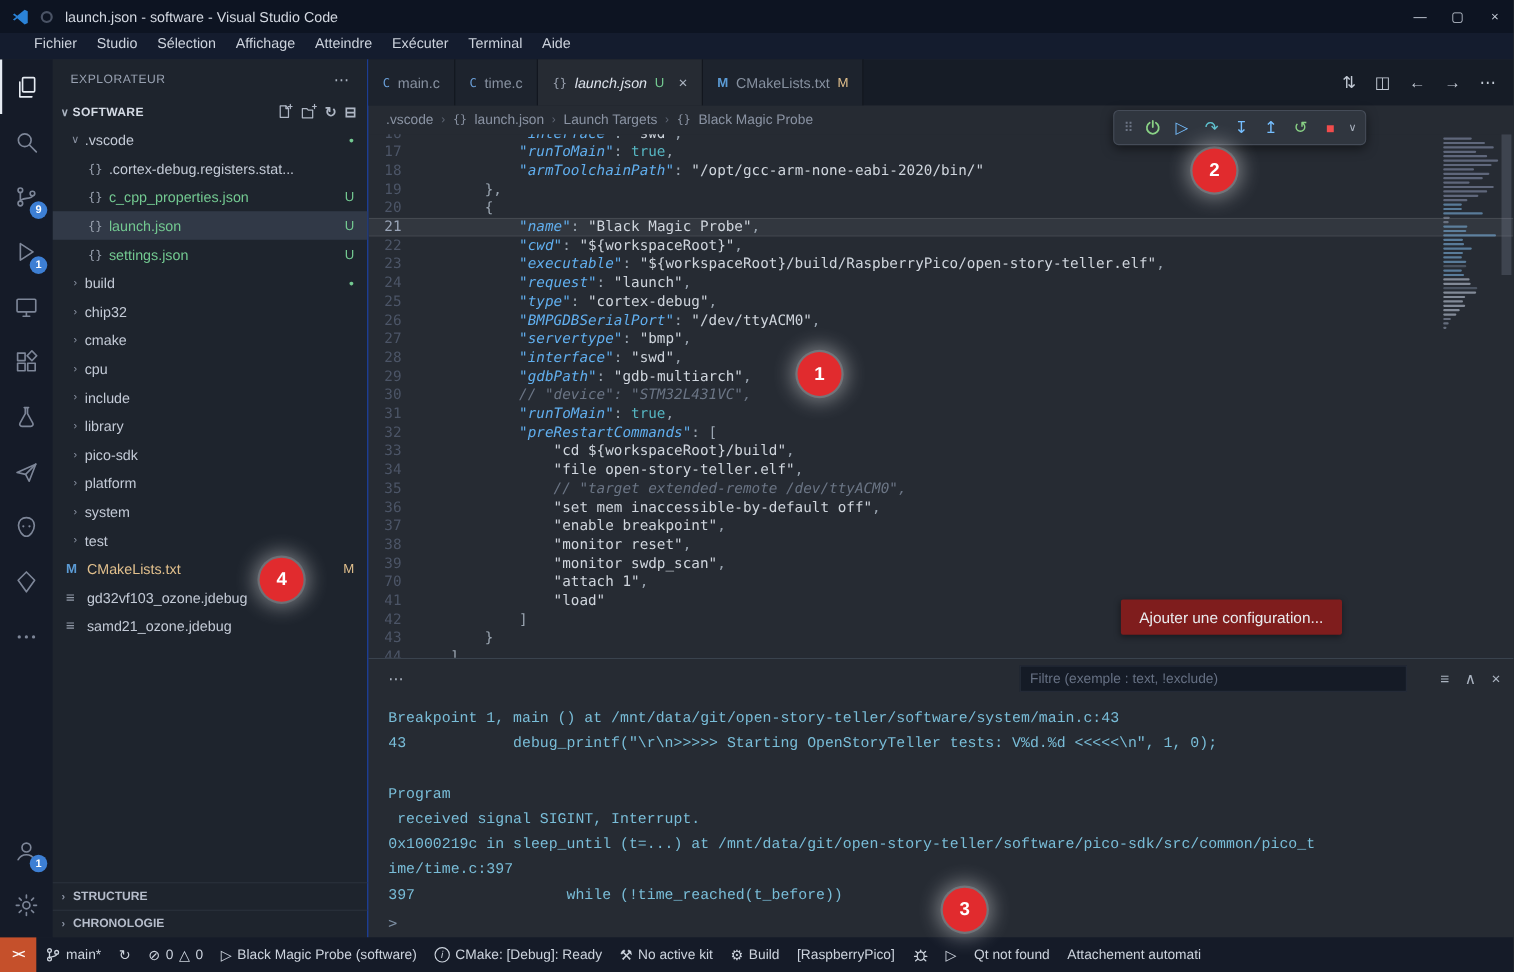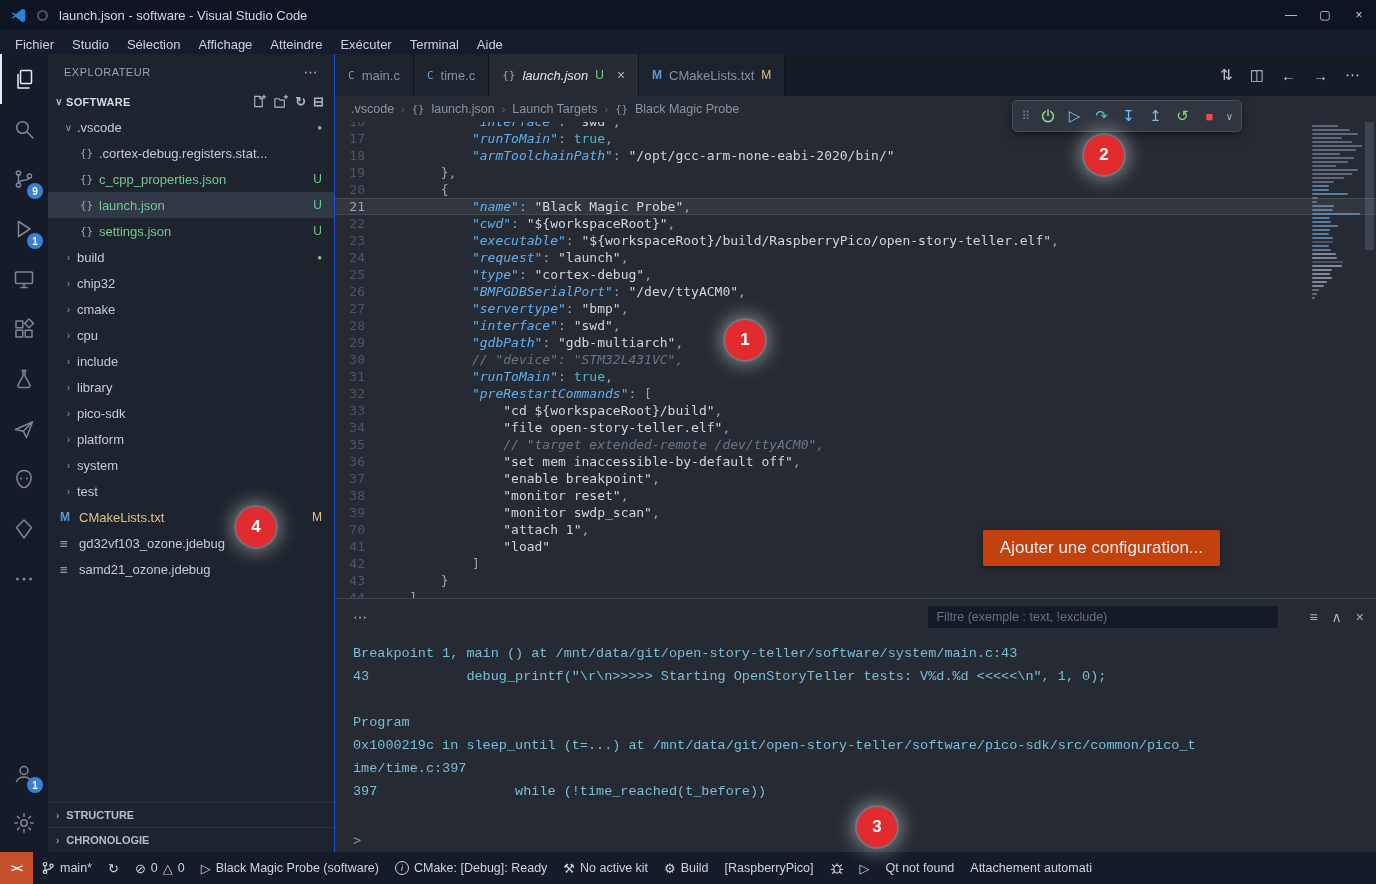--- a/index.html
+++ b/index.html
@@ -8,21 +8,21 @@
 
 
 .titlebar{height:30px;background:#0d1422;display:flex;align-items:center;flex:none}
 .logo{width:17px;height:17px;margin-left:10px;flex:none}
 .title-circle{width:11px;height:11px;border-radius:50%;border:2px solid #4a5365;margin-left:10px;flex:none}
 .title-text{margin-left:11px;font-size:13px;color:#d2d7e0;white-space:nowrap}
 .win-controls{margin-left:auto;display:flex;height:100%}
 .win-btn{width:34px;display:flex;align-items:center;justify-content:center;font-size:12px;color:#c8cfda}
 
 
-.menubar{height:24px;background:#141c2e;display:flex;align-items:flex-end;padding-left:6px;font-size:13px;color:#ccd2dc;flex:none}
+.menubar{height:24px;background:#141c2e;display:flex;align-items:flex-start;padding-left:22px;font-size:13px;color:#ccd2dc;flex:none}
 .menu-item{padding:2px 9px;border-radius:4px}
 
 
 .workbench{flex:1;display:flex;min-height:0}
 .activitybar{width:48px;background:#151b28;display:flex;flex-direction:column;align-items:center;flex:none}
 .act-item{width:48px;height:50px;display:flex;align-items:center;justify-content:center;position:relative;color:#7d8698}
 .act-item.active{color:#e6ebf2;box-shadow:inset 2px 0 0 #e6ebf2}
 .act-item svg{width:24px;height:24px;fill:none;stroke:currentColor;stroke-width:1.5;stroke-linecap:round;stroke-linejoin:round}
 .act-badge{position:absolute;right:5px;bottom:5px;min-width:16px;height:16px;border-radius:8px;background:var(--c-accent);color:#fff;font-size:10px;display:flex;align-items:center;justify-content:center;padding:0 3px;font-weight:bold}
 .act-bottom{margin-top:auto;display:flex;flex-direction:column;align-items:center;padding-bottom:4px}
@@ -91,21 +91,21 @@
 .dt-btn{width:27px;height:26px;display:flex;align-items:center;justify-content:center;font-size:15px}
 .dt-drag{color:#6c7585;font-size:12px;width:16px}
 .dt-power svg{width:16px;height:16px;stroke:var(--c-icon_green);fill:none;stroke-width:1.6;stroke-linecap:round}
 .dt-continue{color:var(--c-icon_blue)}
 .dt-step_over{color:#5ec1ce}
 .dt-step_into,.dt-step_out{color:var(--c-icon_blue)}
 .dt-restart{color:var(--c-icon_green)}
 .dt-stop{color:var(--c-icon_red);font-size:13px}
 .dt-chevron_down{color:#aab3c0;font-size:10px;width:13px}
 
-.add-config{position:absolute;right:156px;bottom:32px;background:#c2410c;color:#e9ebee;font-size:17px;padding:8px 17px;border-radius:2px;box-shadow:0 2px 6px rgba(0,0,0,.4)}
+.add-config{position:absolute;right:156px;bottom:21px;background:#7f1d1d;color:#e9ebee;font-size:14px;padding:8px 17px;border-radius:2px;box-shadow:0 2px 6px rgba(0,0,0,.4)}
 
 
 .panel{height:254px;flex:none;border-top:1px solid #3e4652;display:flex;flex-direction:column;background:#262b33}
 .panel-header{height:35px;display:flex;align-items:center;padding:0 12px 0 18px;gap:20px;flex:none}
 .panel-tab{font-size:11.5px;letter-spacing:.5px;color:#8b93a2;height:100%;display:flex;align-items:center;border-bottom:1px solid transparent}
 .panel-tab.active{color:#e8ecf2;border-bottom-color:#cfd6e2}
 .panel-more{color:#aab3c0;font-size:14px}
 .panel-filter{margin-left:auto;width:352px;height:24px;background:#151b26;border:1px solid #262d3a;color:#aab3c0;font-size:12.5px;padding:0 8px;font-family:"Liberation Sans",sans-serif;flex:none}
 .panel-filter::placeholder{color:#667083}
 .panel-icons{display:flex;gap:14px;color:#aab3c0;font-size:14px;padding-left:10px}
@@ -511,20 +511,21 @@
             <span>≡</span>
             <span>∧</span>
             <span>×</span>
           </div>
         </div>
         <div class="console" id="console">
             <div class="console-line">Breakpoint 1, main () at /mnt/data/git/open-story-teller/software/system/main.c:43</div>
             <div class="console-line">43            debug_printf("\r\n&gt;&gt;&gt;&gt;&gt; Starting OpenStoryTeller tests: V%d.%d &lt;&lt;&lt;&lt;&lt;\n", 1, 0);</div>
             <div class="console-line"></div>
             <div class="console-line">Program</div>
+            <div class="console-line"> received signal SIGINT, Interrupt.</div>
             <div class="console-line">0x1000219c in sleep_until (t=...) at /mnt/data/git/open-story-teller/software/pico-sdk/src/common/pico_t</div>
             <div class="console-line">ime/time.c:397</div>
             <div class="console-line">397                 while (!time_reached(t_before))</div>
           </div>
         <div class="console-prompt">&gt;</div>
       </div>
     </div>
   </div>
 
   <div class="statusbar">

